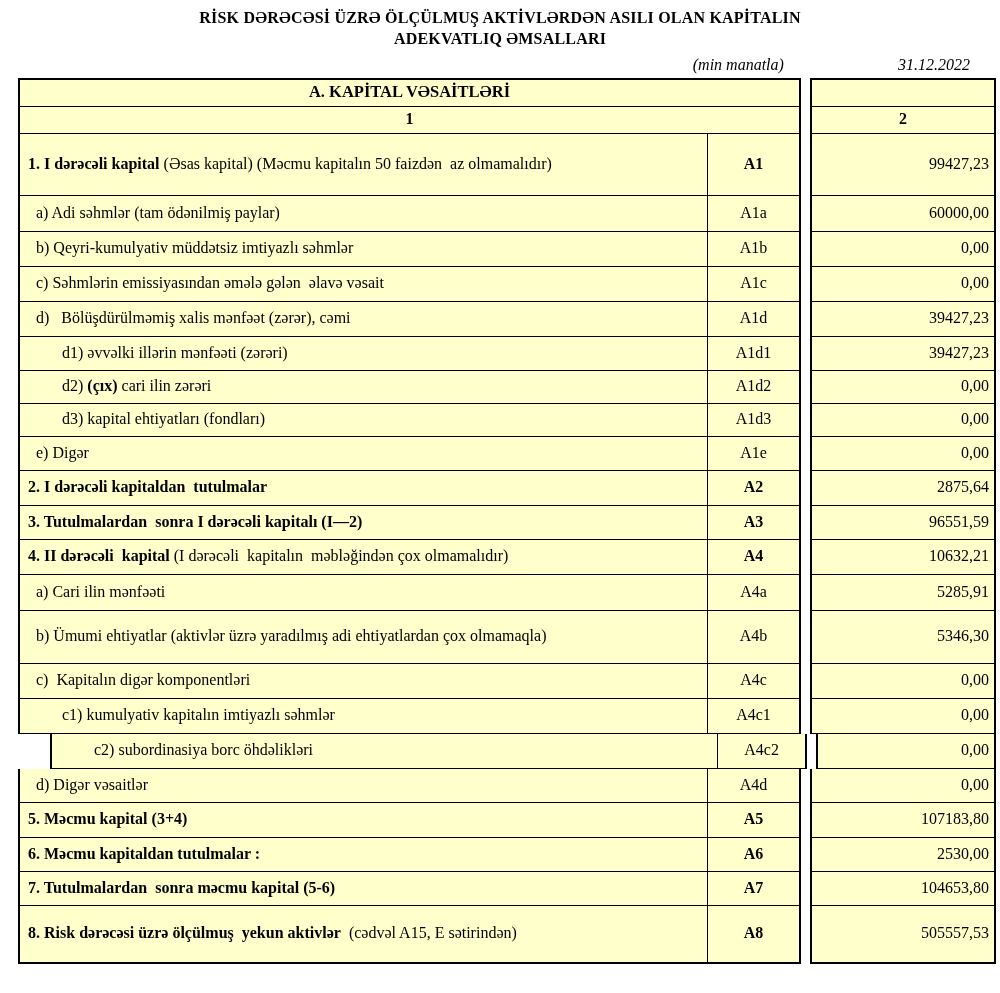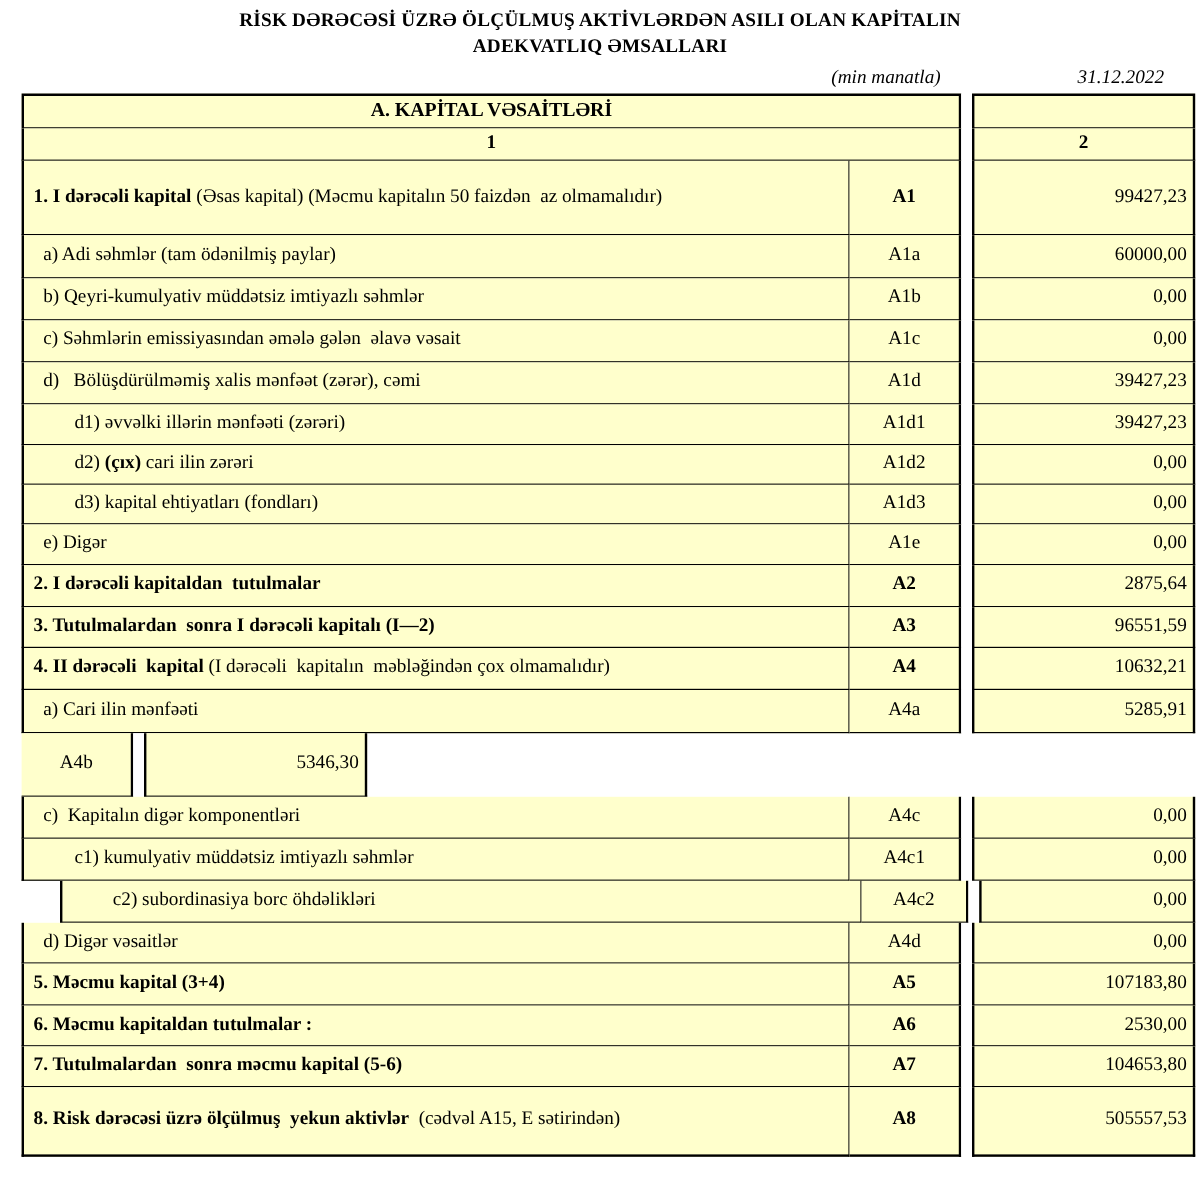--- a/index.html
+++ b/index.html
@@ -249,37 +249,40 @@
   <div class="row body-row" style="height: 36px;">
     <div class="cell desc ind1">
             <span>a) Cari ilin mənfəəti</span>
           </div>
     <div class="cell code">A4a</div>
     <div class="gap"></div>
     <div class="cell val">5285,91</div>
   </div>
 
   <div class="row body-row" style="height: 53px;">
+    <div class="cell desc ind1">
+            <span>b) Ümumi ehtiyatlar (aktivlər üzrə yaradılmış adi ehtiyatlardan çox olmamaqla)</span>
+          </div>
     <div class="cell code">A4b</div>
     <div class="gap"></div>
     <div class="cell val">5346,30</div>
   </div>
 
   <div class="row body-row" style="height: 35px;">
     <div class="cell desc ind1">
             <span>c)  Kapitalın digər komponentləri</span>
           </div>
     <div class="cell code">A4c</div>
     <div class="gap"></div>
     <div class="cell val">0,00</div>
   </div>
 
   <div class="row body-row" style="height: 35px;">
     <div class="cell desc ind2">
-            <span>c1) kumulyativ müddətsiz imtiyazlı səhmlər</span>
+            <span>c1) kumulyativ kapitalın imtiyazlı səhmlər</span>
           </div>
     <div class="cell code">A4c1</div>
     <div class="gap"></div>
     <div class="cell val">0,00</div>
   </div>
 
   <div class="row body-row" style="height: 35px; padding-left: 32px;">
     <div class="cell desc ind2">
             <span>c2) subordinasiya borc öhdəlikləri</span>
           </div>

